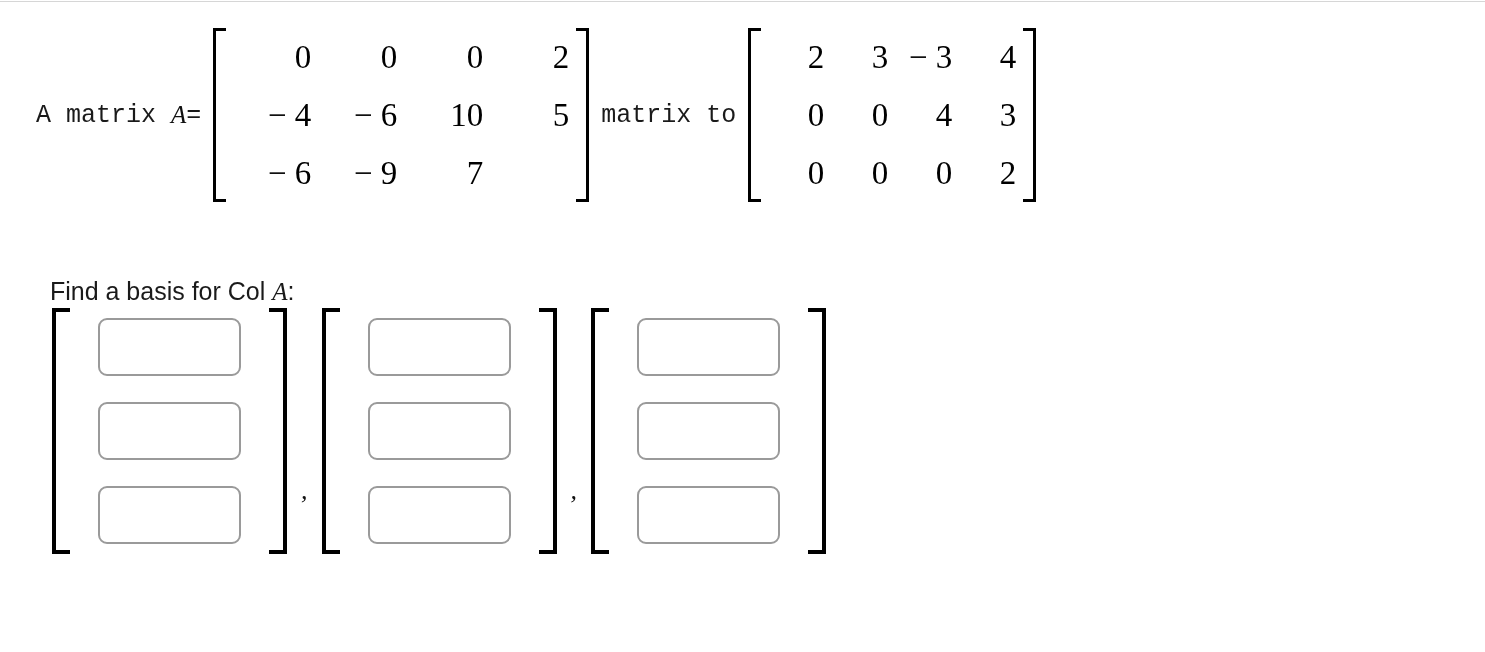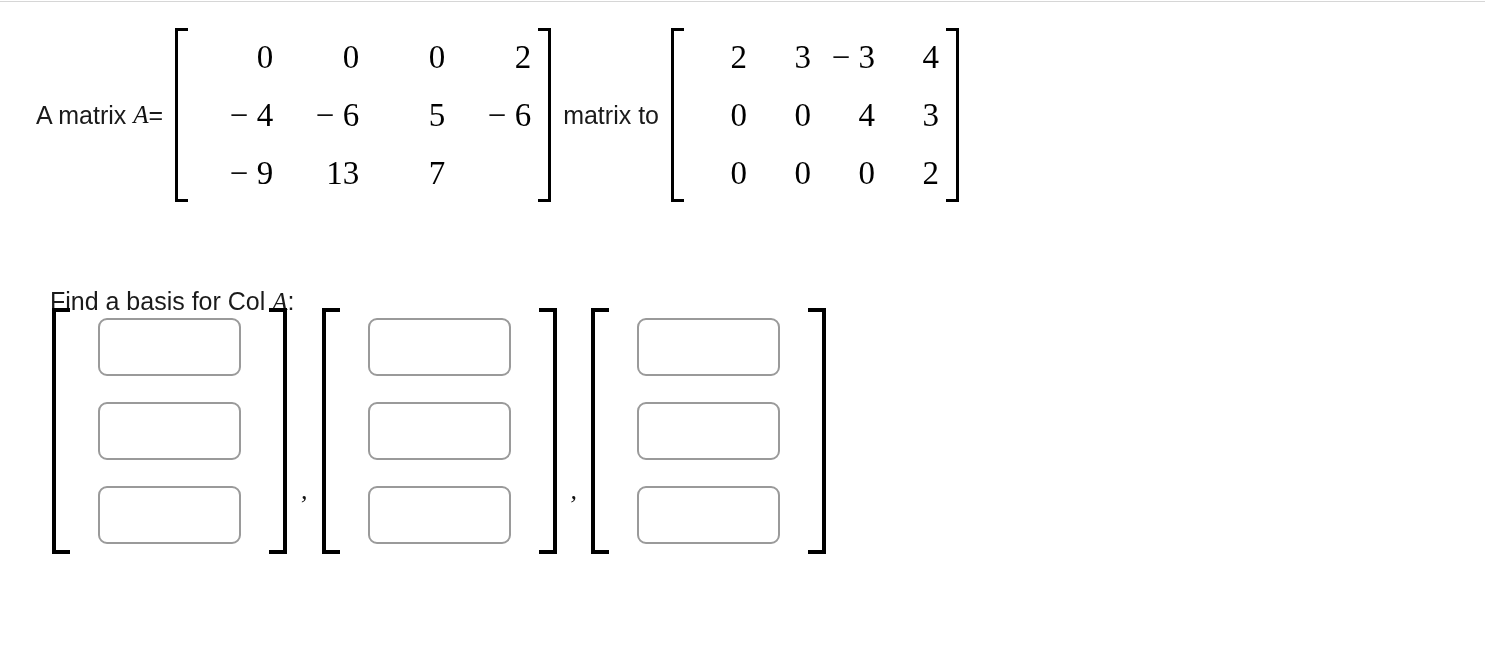--- a/index.html
+++ b/index.html
@@ -26,21 +26,21 @@
 
   
   .statement {
     position: absolute;
     top: 28px;
     left: 36px;
     display: flex;
     align-items: center;
   }
   .prose {
-    font-family: Liberation Sans, sans-serif;
+    font-family: Liberation Mono, monospace;
     font-size: 25px;
     color: #1a1a1a;
     white-space: pre;
     line-height: 1;
   }
   .var-italic {
     font-family: "Liberation Serif", serif;
     font-style: italic;
     font-size: 25px;
   }
@@ -89,21 +89,21 @@
   .mgrid.tight { grid-template-columns: repeat(4, 64px); }
   .mcell {
     text-align: right;
     padding-right: 4px;
     white-space: pre;
   }
 
   
   .question {
     position: absolute;
-    top: 258px;
+    top: 248px;
     left: 36px;
     font-size: 25px;
     color: #1a1a1a;
     white-space: pre;
   }
 
   
   .answer-row {
     position: absolute;
     top: 308px;
@@ -187,24 +187,24 @@
       <span class="foot-top"></span>
         <span class="foot-bot"></span>
     </span>
     <span class="mgrid wide">
       <span class="mcell">0</span>
       <span class="mcell">0</span>
       <span class="mcell">0</span>
       <span class="mcell">2</span>
       <span class="mcell">− 4</span>
       <span class="mcell">− 6</span>
+      <span class="mcell">10</span>
       <span class="mcell">5</span>
       <span class="mcell">− 6</span>
       <span class="mcell">− 9</span>
-      <span class="mcell">13</span>
       <span class="mcell">7</span>
     </span>
     <span class="mbracket right">
       <span class="foot-top"></span>
         <span class="foot-bot"></span>
     </span>
   </span>
 
   <span class="prose">matrix to</span>
 

